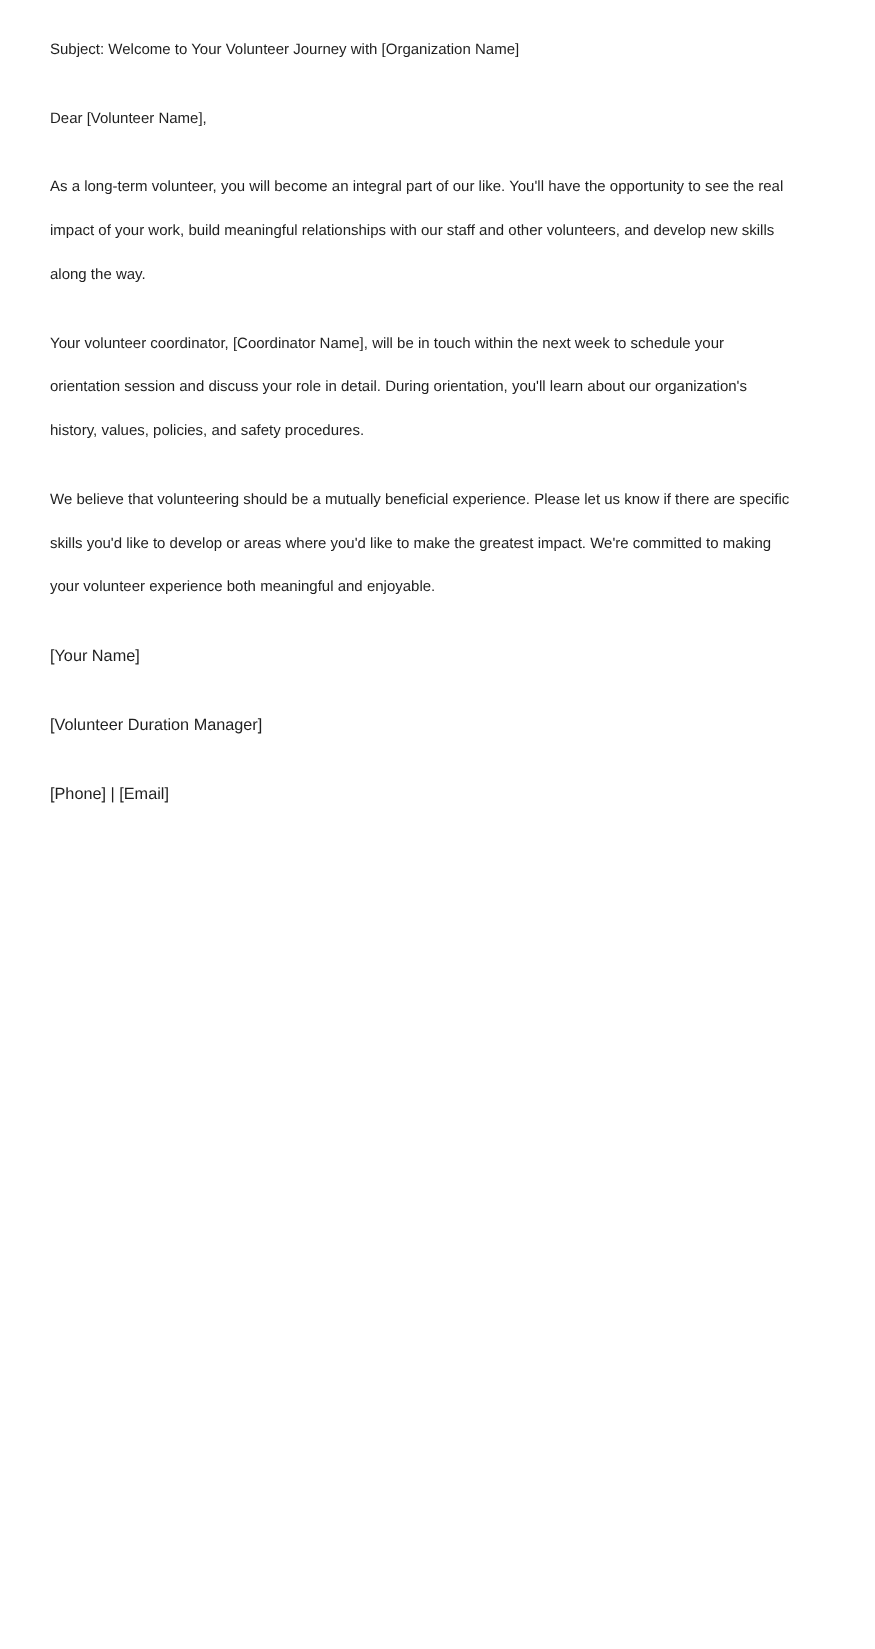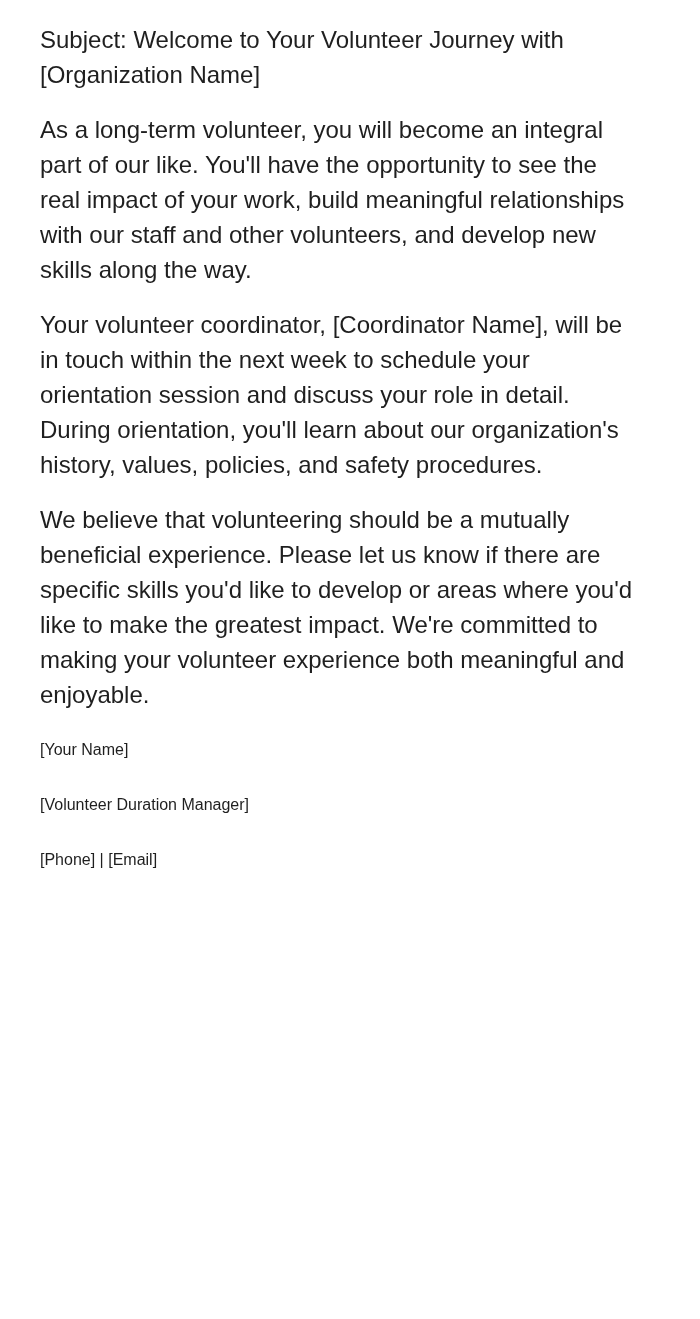--- a/index.html
+++ b/index.html
@@ -21,46 +21,47 @@
   }
   .doc-title {
     font-size: 23px;
     font-weight: 700;
     line-height: 1.3;
     color: #111111;
     margin: 0 0 18px 0;
     letter-spacing: -0.2px;
   }
   .para {
-    font-size: 24px;
+    font-size: 12px;
     line-height: 35px;
     color: #1f1f1f;
     margin: 0 0 20px 0;
     max-width: 596px;
     font-weight: 400;
   }
   .para:last-child {
     margin-bottom: 0;
   }
   .sig-line {
-    font-size: 16px;
+    font-size: 13px;
     line-height: 35px;
     color: #1f1f1f;
     margin: 0 0 20px 0;
     max-width: 596px;
   }
 </style>
 </head>
 <body>
 
 <div class="page">
 
 
   <p class="para">Subject: Welcome to Your Volunteer Journey with [Organization Name]</p>
 
+  <p class="para">Dear [Volunteer Name],</p>
 
 
   <p class="para">As a long-term volunteer, you will become an integral part of our like. You'll have the opportunity to see the real impact of your work, build meaningful relationships with our staff and other volunteers, and develop new skills along the way.</p>
 
   <p class="para">Your volunteer coordinator, [Coordinator Name], will be in touch within the next week to schedule your orientation session and discuss your role in detail. During orientation, you'll learn about our organization's history, values, policies, and safety procedures.</p>
 
   <p class="para">We believe that volunteering should be a mutually beneficial experience. Please let us know if there are specific skills you'd like to develop or areas where you'd like to make the greatest impact. We're committed to making your volunteer experience both meaningful and enjoyable.</p>
 
 
 

